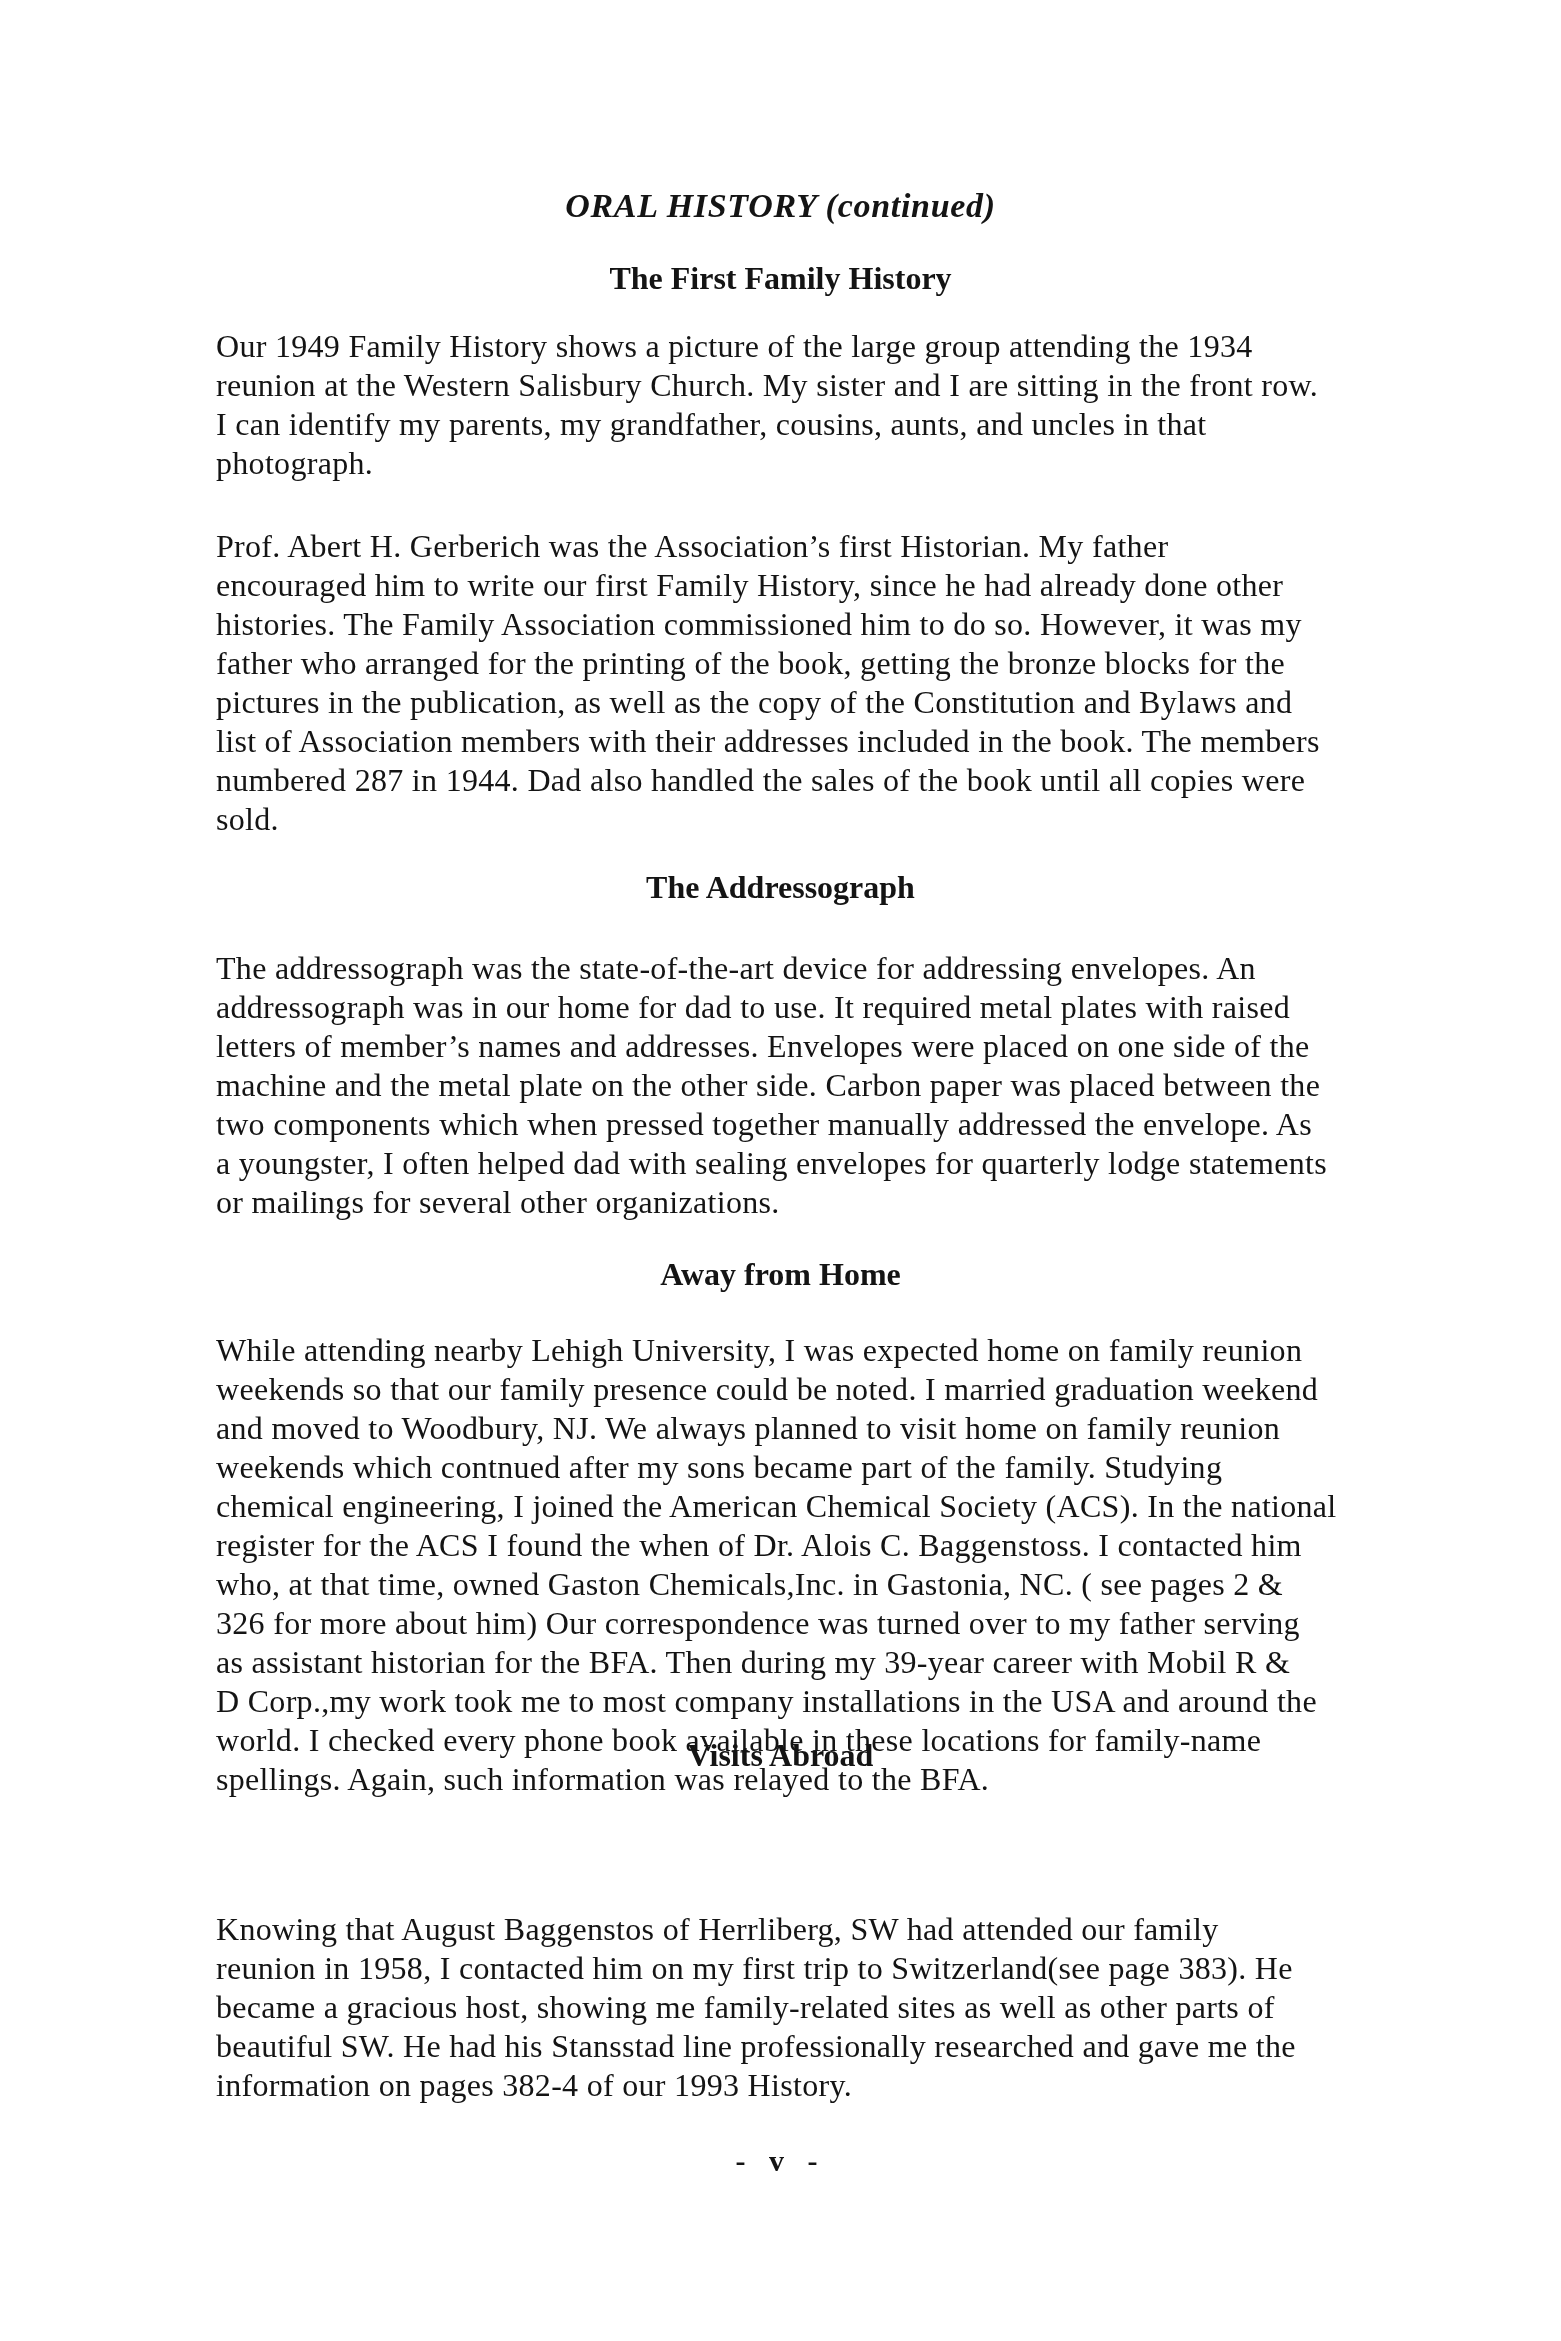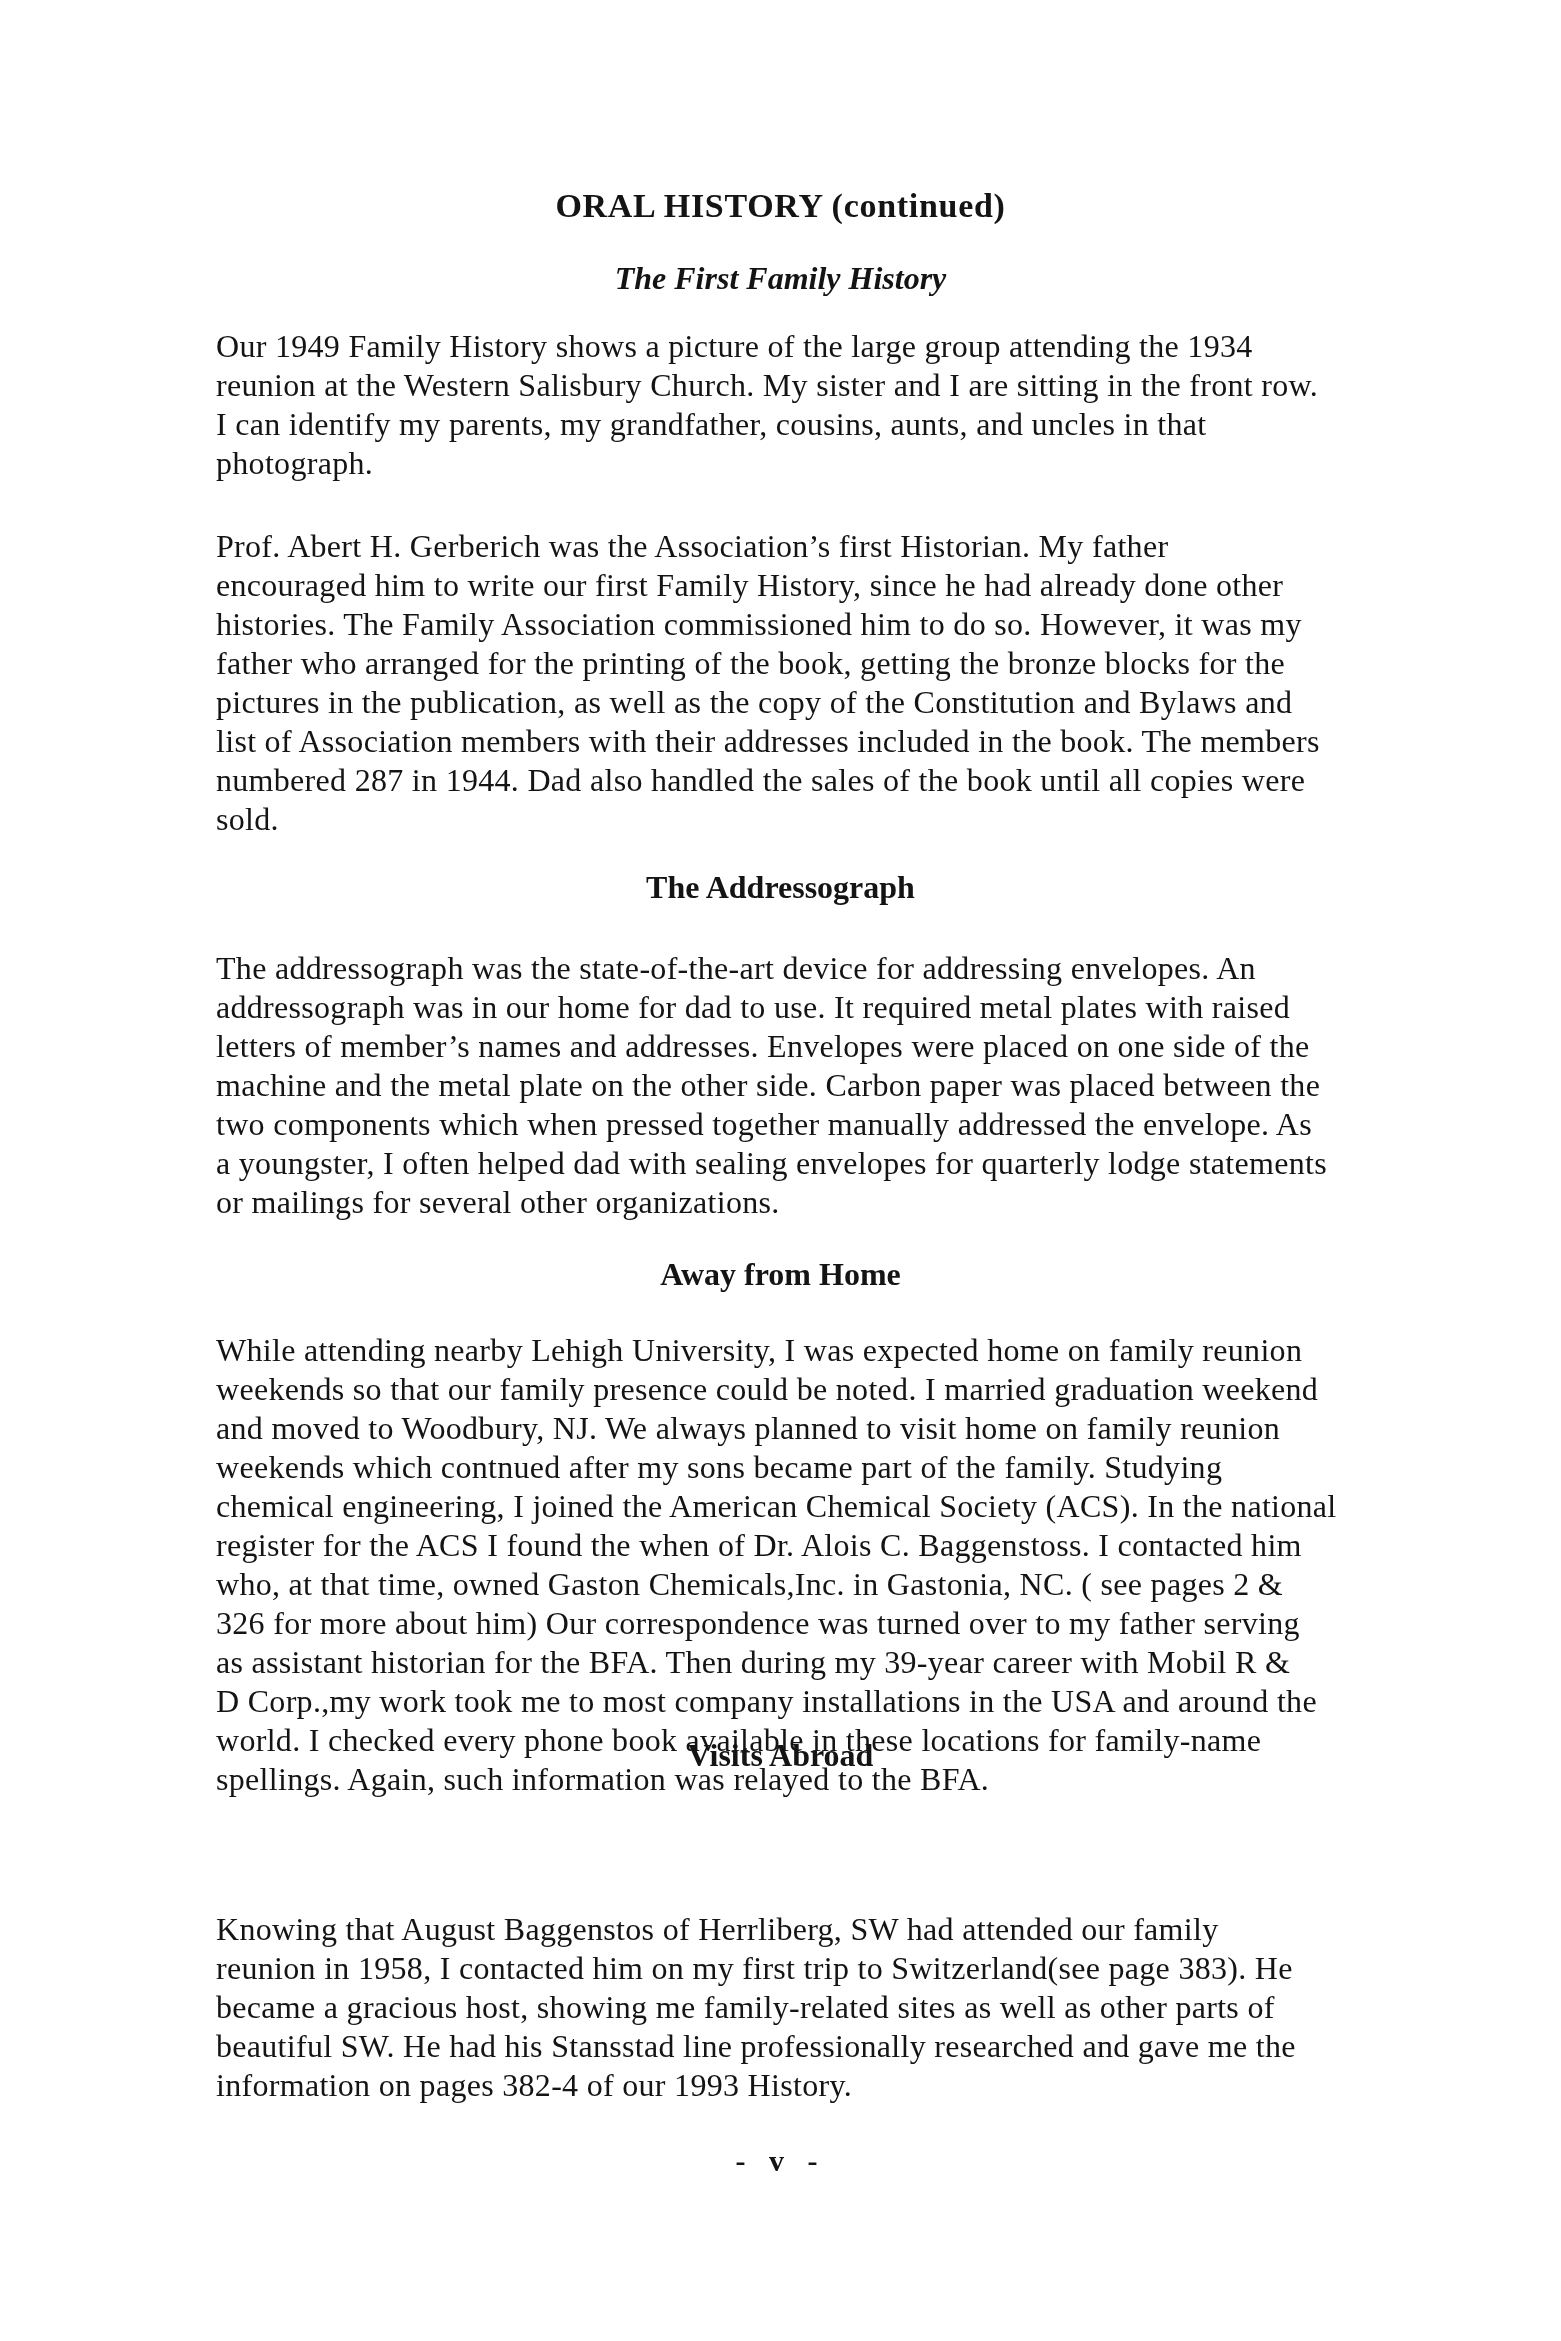--- a/index.html
+++ b/index.html
@@ -1,33 +1,33 @@
 <!DOCTYPE html>
 <html style="font-size:10.8px"><head>
 <meta charset="utf-8">
 <style>
   html, body { margin: 0; padding: 0; background: #ffffff; }
   body { width: 1561px; height: 2342px; position: relative; overflow: hidden;
          font-family: "Liberation Serif", "DejaVu Serif", serif; color: #141414; }
   .title { position: absolute; left: 0; width: 1561px; text-align: center;
-           font-weight: bold; font-size: 34px; letter-spacing: 0.7px; }
+           font-weight: bold; font-size: 34px; letter-spacing: 0.7px; font-style: italic; }
   .head { position: absolute; left: 0; width: 1561px; text-align: center;
           font-weight: bold; font-size: 32px; }
   .para { position: absolute; left: 216px; width: 1268px; }
   .line { display: block; font-size: 32px; height: 39px; line-height: 39px;
           white-space: nowrap; letter-spacing: 0.3px; }
   .pageno { position: absolute; left: 0; width: 1561px; text-align: center;
             font-size: 30px; font-weight: bold; top: 2144px; letter-spacing: 8px; }
 </style>
 </head>
 <body>
 
 <div class="title" style="top:187px;">ORAL HISTORY (continued)</div>
 
-<div class="head" style="top:260px;font-style:italic;">The First Family History</div>
+<div class="head" style="top:260px;">The First Family History</div>
 <div class="para" style="top:327px;">
   <span class="line">Our 1949 Family History shows a picture of the large group attending the 1934</span>
   <span class="line">reunion at the Western Salisbury Church.  My sister and I are sitting in the front row.</span>
   <span class="line">I can identify my parents, my grandfather, cousins, aunts, and uncles in that</span>
   <span class="line">photograph.</span>
 </div>
 <div class="para" style="top:527px;">
   <span class="line">Prof. Abert H. Gerberich was the Association’s first Historian.  My father</span>
   <span class="line">encouraged him to write our first Family History, since he had already done other</span>
   <span class="line">histories.  The Family Association commissioned him to do so.  However, it was my</span>

